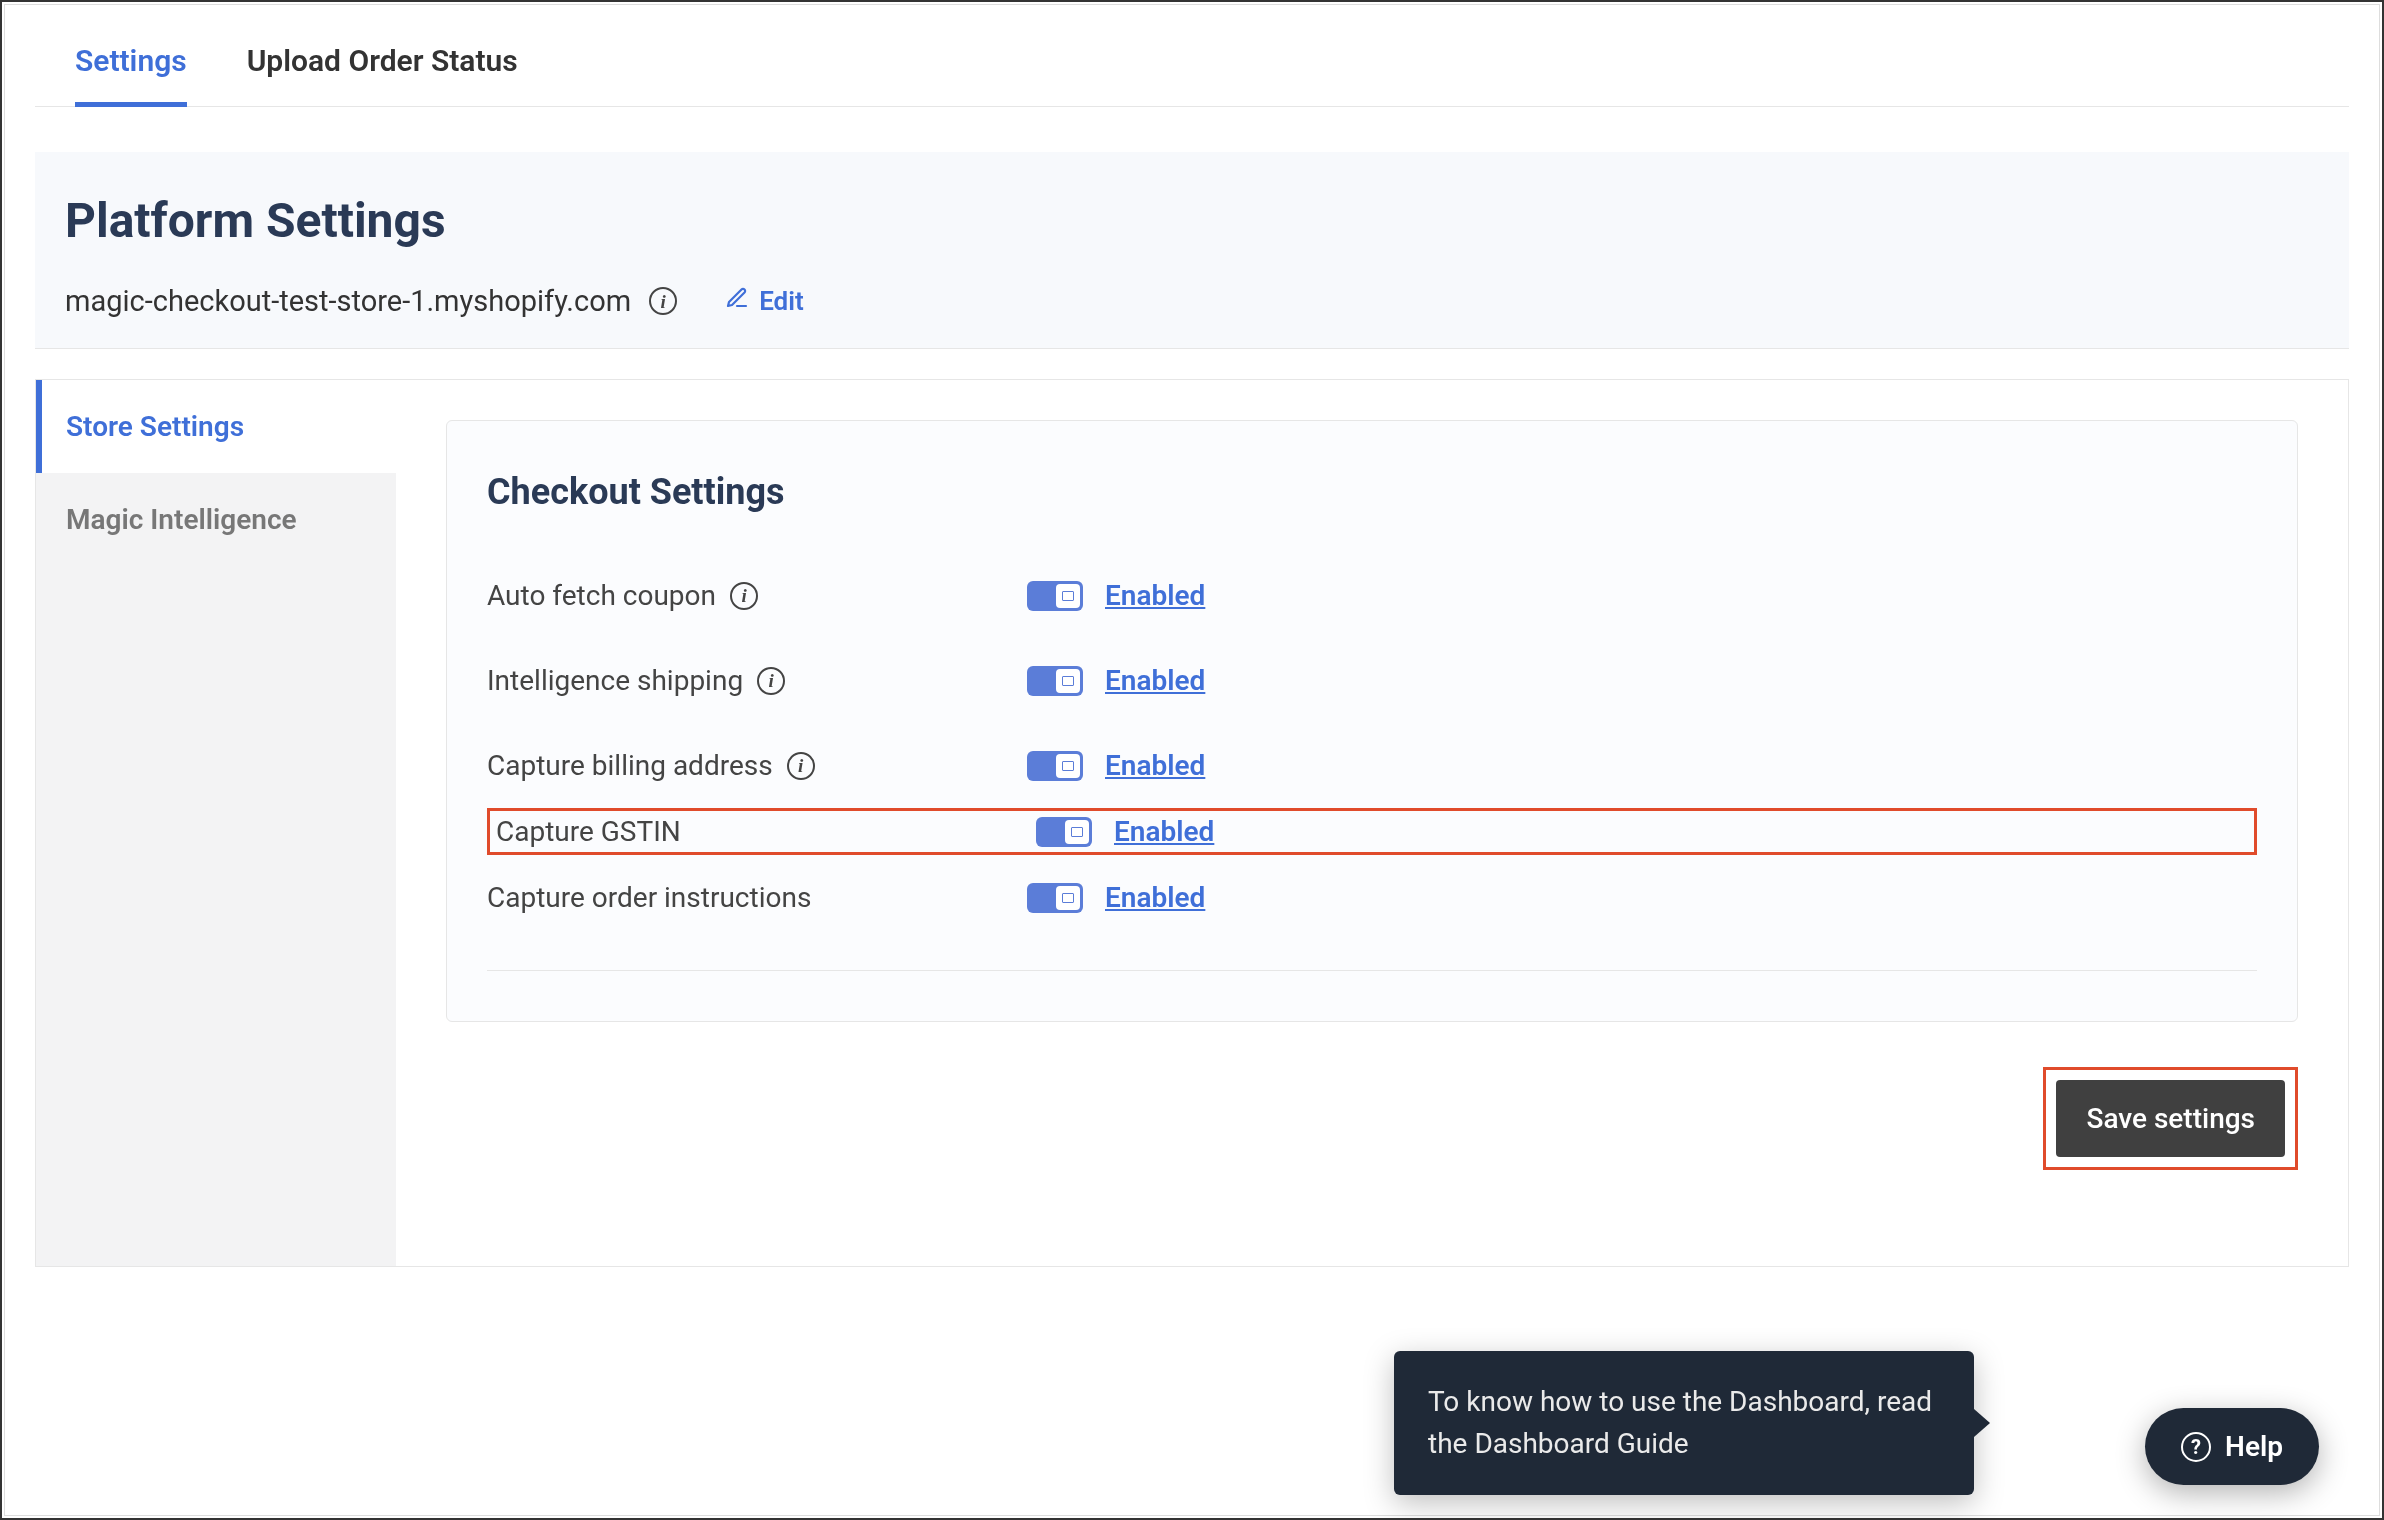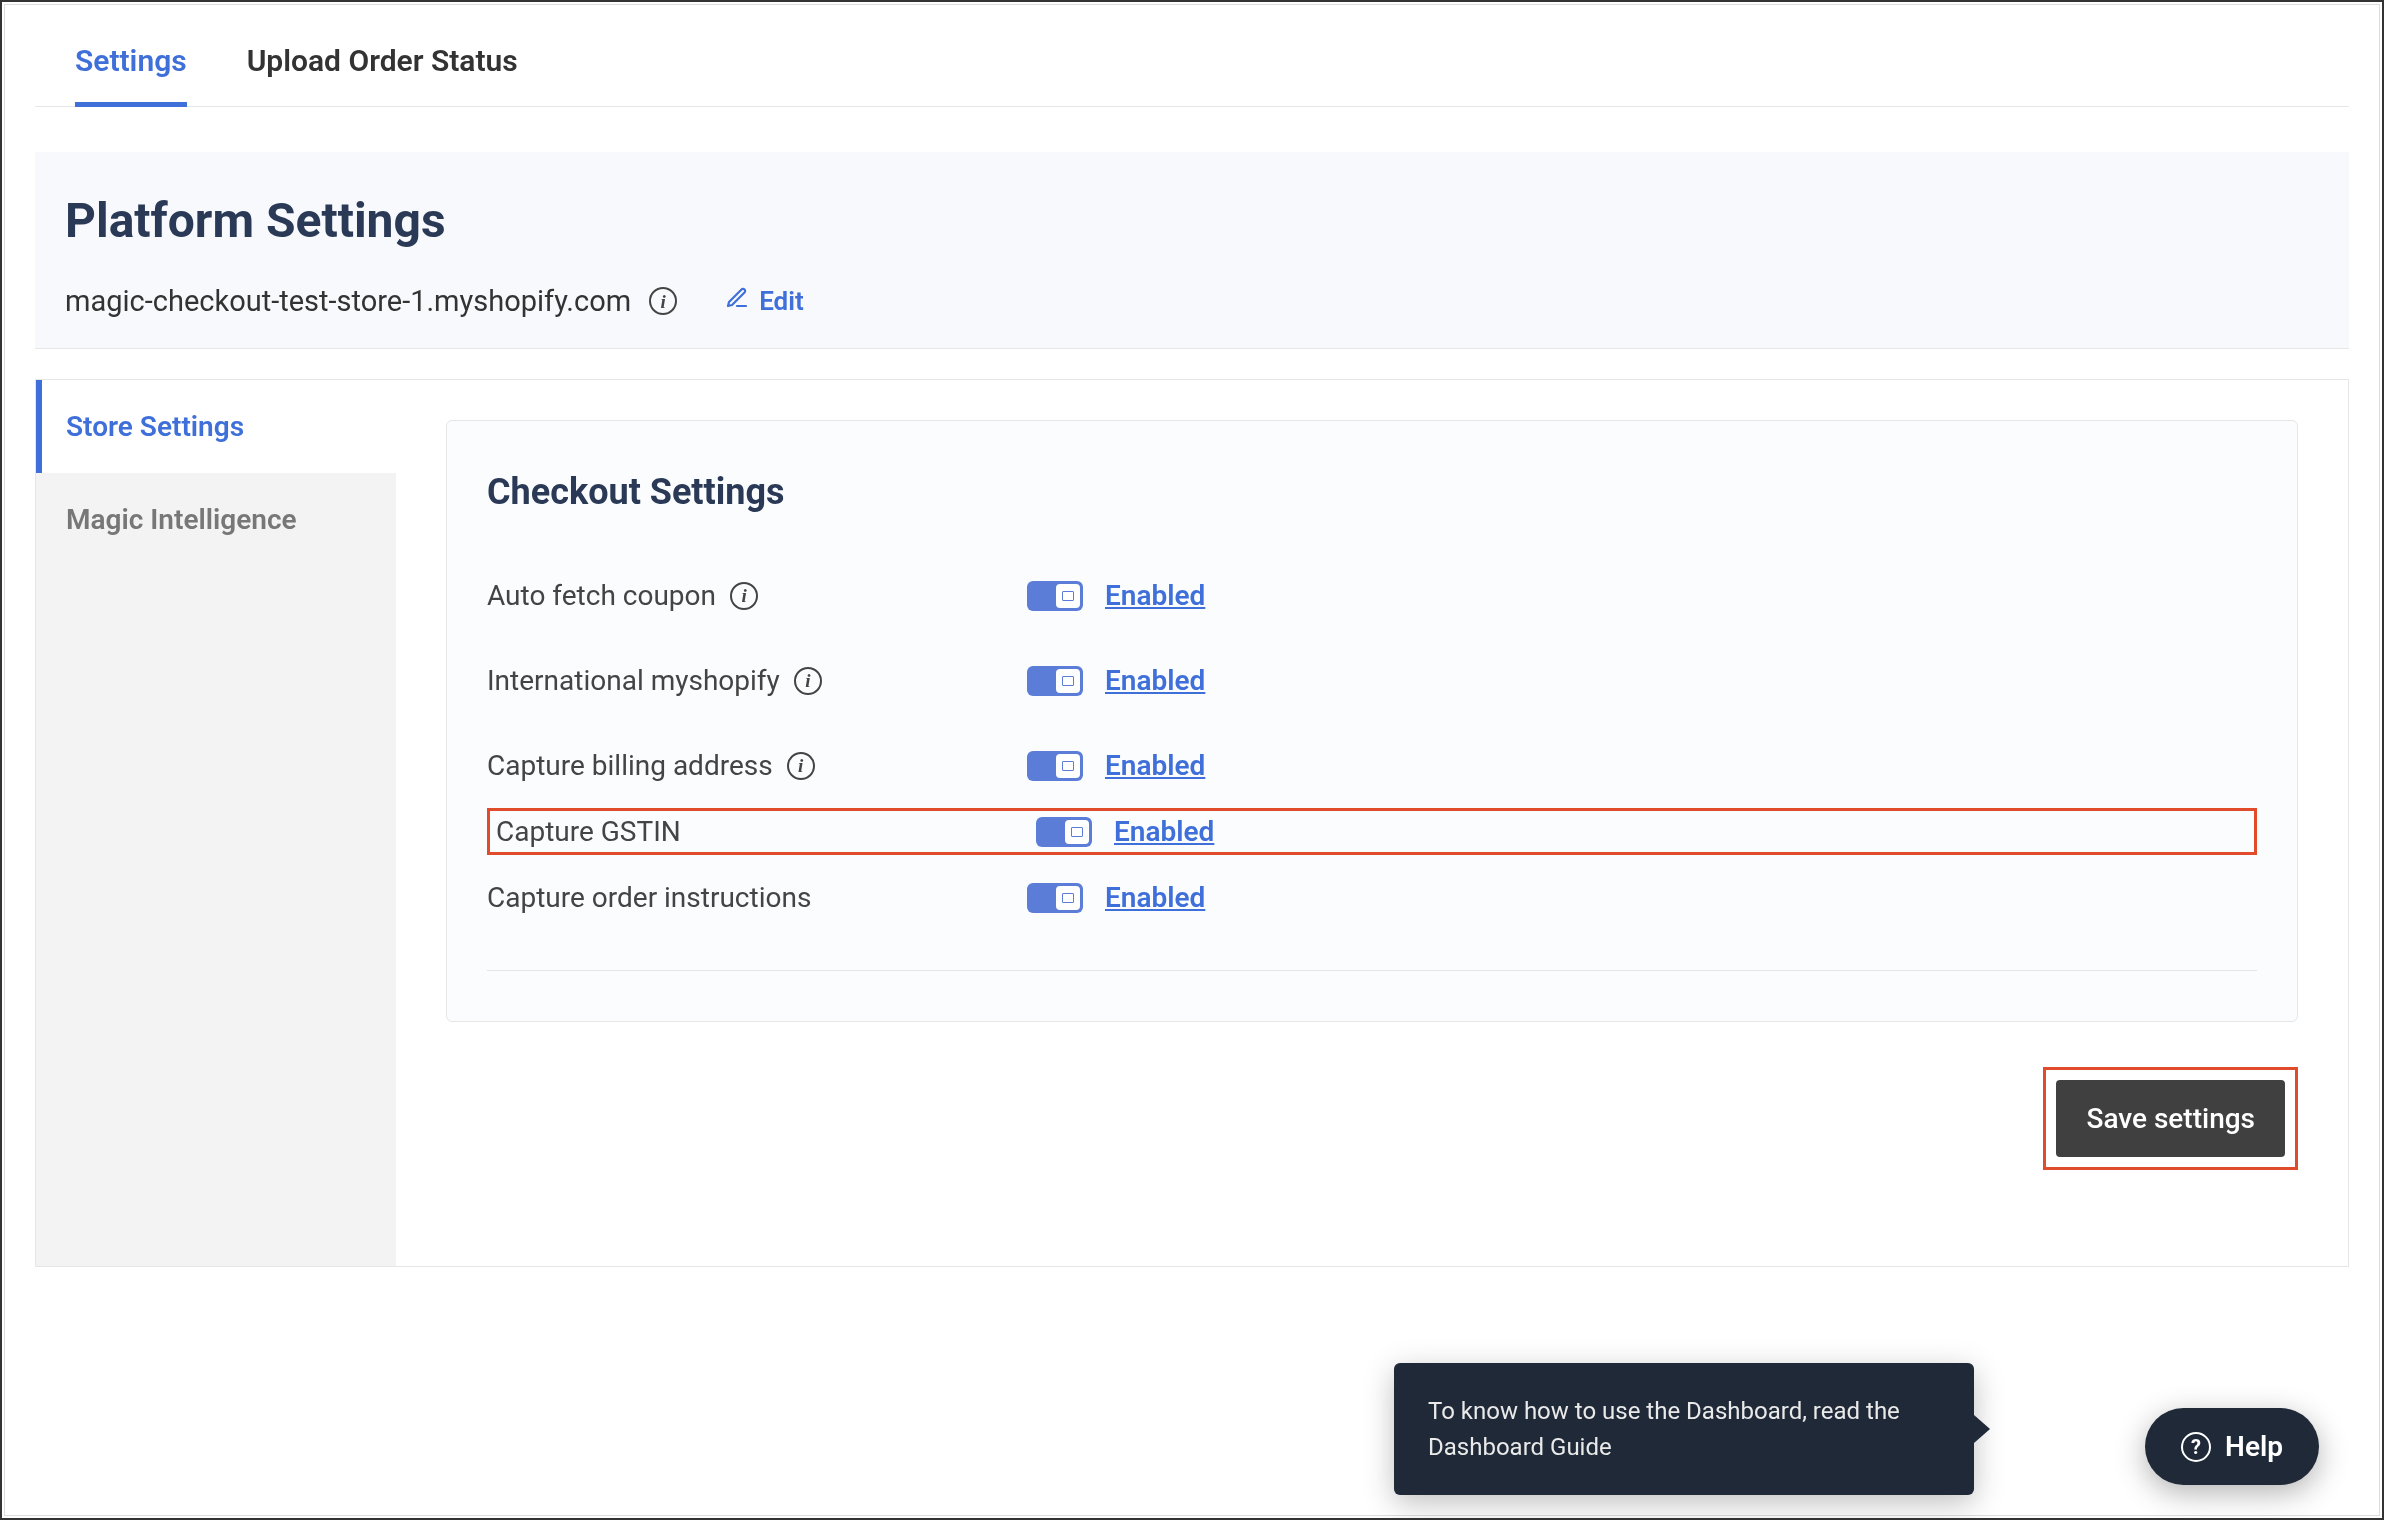--- a/index.html
+++ b/index.html
@@ -222,21 +222,21 @@
       border: 3px solid #e04b2b;
       padding: 10px;
     }
     .tooltip {
       position: absolute;
       bottom: 20px;
       right: 405px;
       background: #1f2937;
       color: #eaeaea;
       padding: 30px 34px;
-      font-size: 24px;
+      font-size: 28px;
       line-height: 1.5;
       border-radius: 6px;
       width: 580px;
       box-shadow: 0 8px 30px rgba(0,0,0,0.25);
     }
     .tooltip::after {
       content: "";
       position: absolute;
       right: -16px;
       top: 50%;
@@ -316,21 +316,21 @@
           <div class="toggle-wrap">
             <div class="toggle">
                 <div class="toggle-handle"></div>
               </div>
             <span class="toggle-status">Enabled</span>
           </div>
         </div>
 
         <div class="setting-row">
           <div class="setting-label">
-            <span>International myshopify</span>
+            <span>Intelligence shipping</span>
             <span class="info-icon">i</span>
           </div>
           <div class="toggle-wrap">
             <div class="toggle">
                 <div class="toggle-handle"></div>
               </div>
             <span class="toggle-status">Enabled</span>
           </div>
         </div>
 

